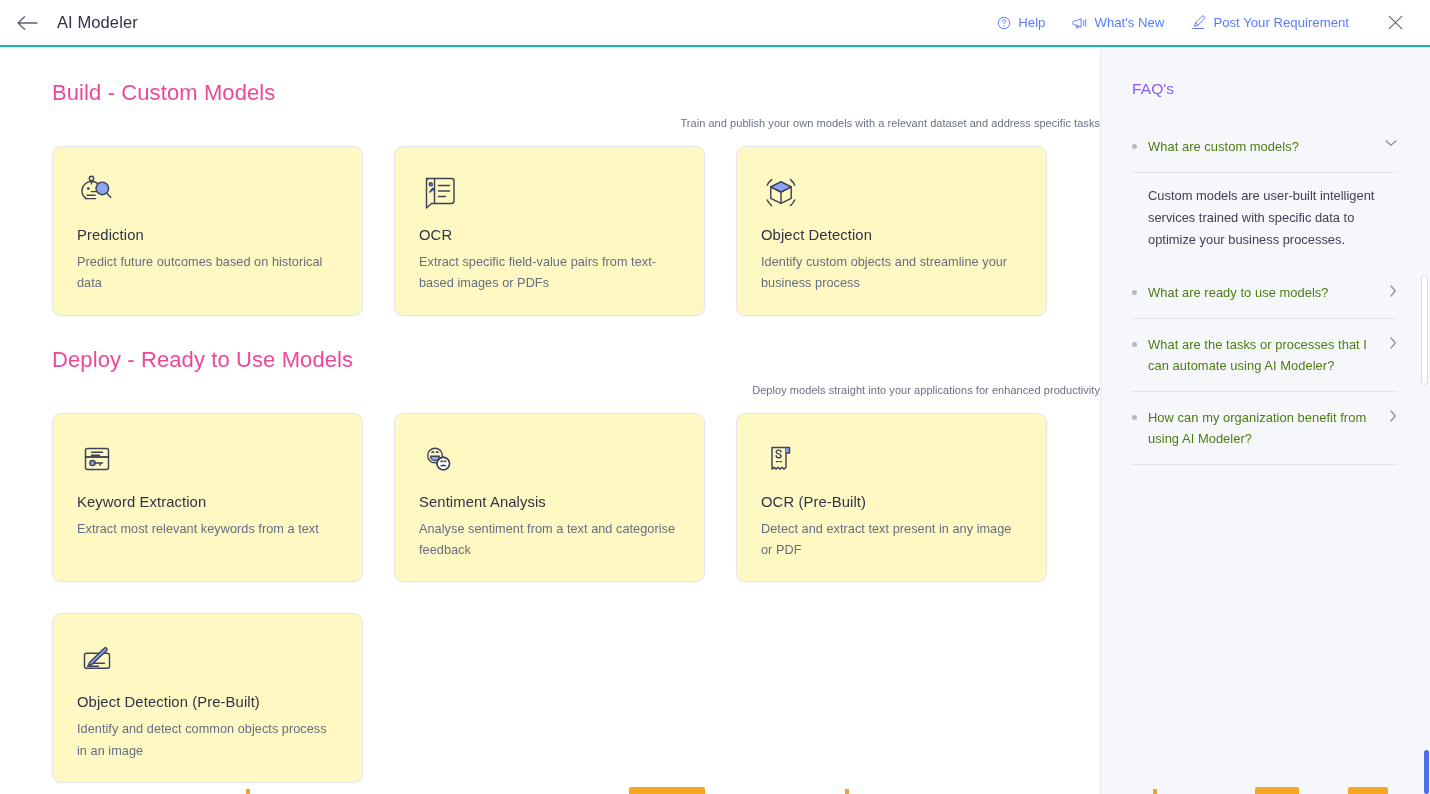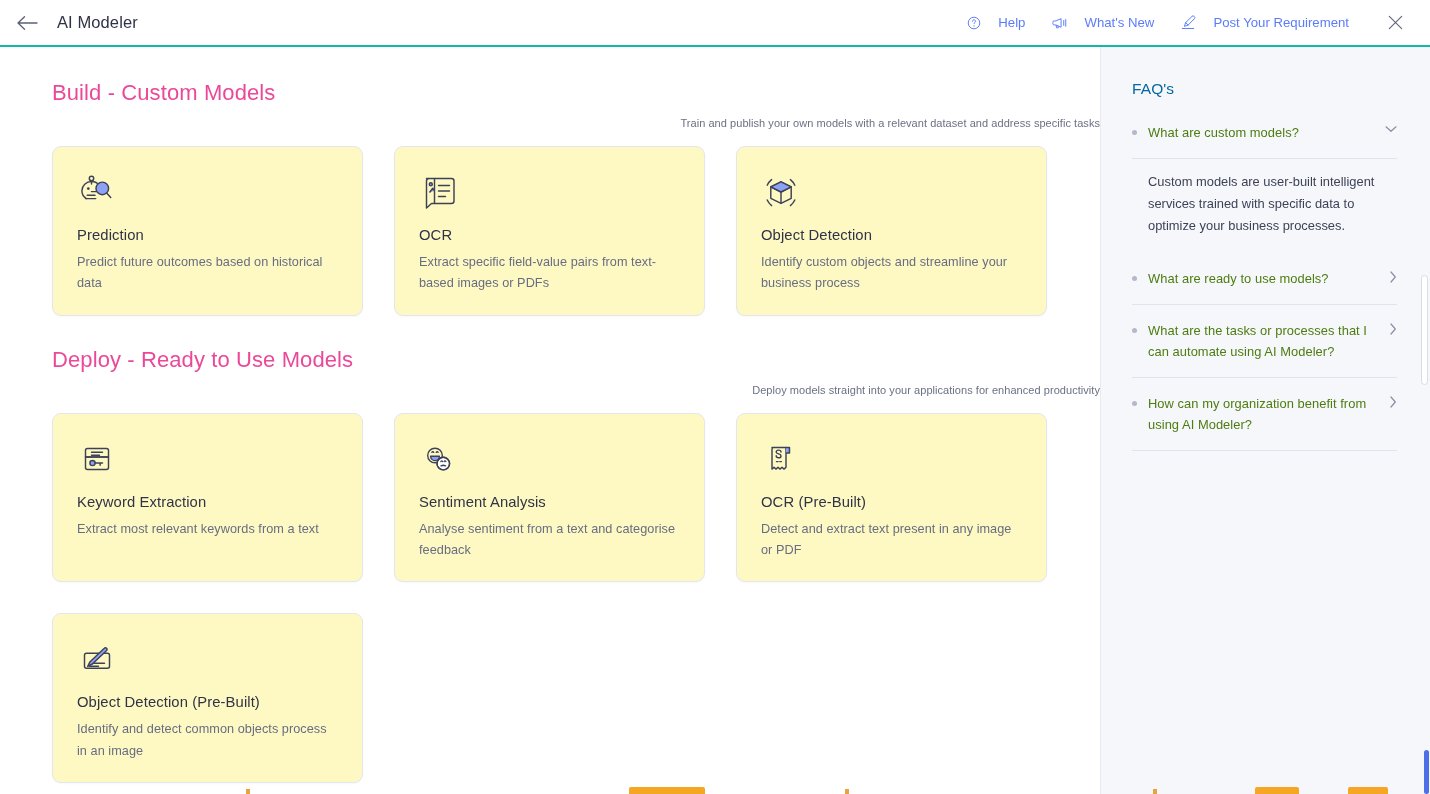--- a/index.html
+++ b/index.html
@@ -34,21 +34,21 @@
     color: #2f3346;
     letter-spacing: .1px;
   }
   .header-right {
     margin-left: auto;
     display: flex;
     align-items: center;
     gap: 27px;
   }
   .hdr-link {
-    display: flex; align-items: center; gap: 17px;
+    display: flex; align-items: center; gap: 7px;
     color: #5b7cfa;
     font-size: 13.2px;
     cursor: pointer;
     white-space: nowrap;
   }
   .hdr-link svg { display: block; }
   .close-btn {
     width: 26px; height: 26px;
     display: flex; align-items: center; justify-content: center;
     cursor: pointer; color: #62687d;
@@ -121,23 +121,23 @@
   .faq {
     width: 330px;
     background: #f6f7fb;
     border-left: 1px solid #e9eaf1;
     padding: 33px 33px 0 31px;
     overflow: hidden;
     position: relative;
   }
   .faq-title {
     font-size: 15.5px;
-    color: #0369a1;
+    color: #8b5cf6;
     font-weight: 400;
-    margin-bottom: 25px;
+    margin-bottom: 39px;
     letter-spacing: .1px;
   }
   .faq-item { padding-bottom: 0; }
   .faq-q-row {
     display: flex;
     align-items: flex-start;
     gap: 11px;
     cursor: pointer;
     padding-bottom: 14px;
   }

